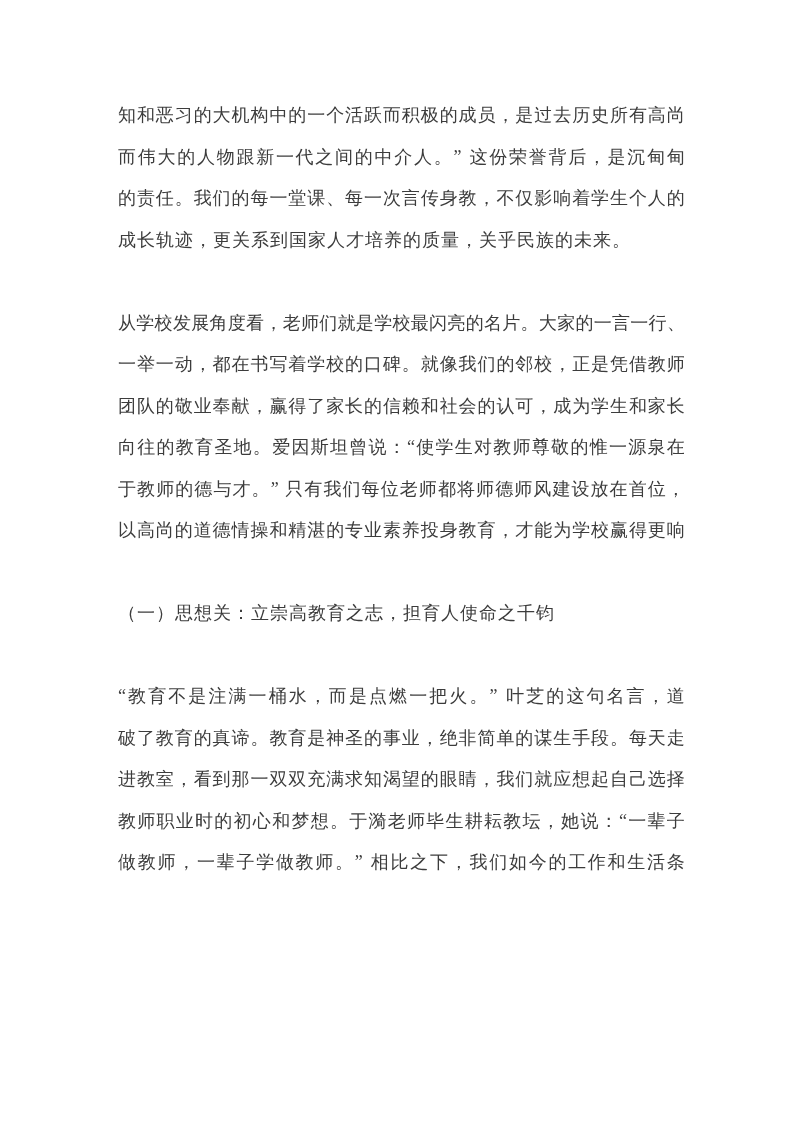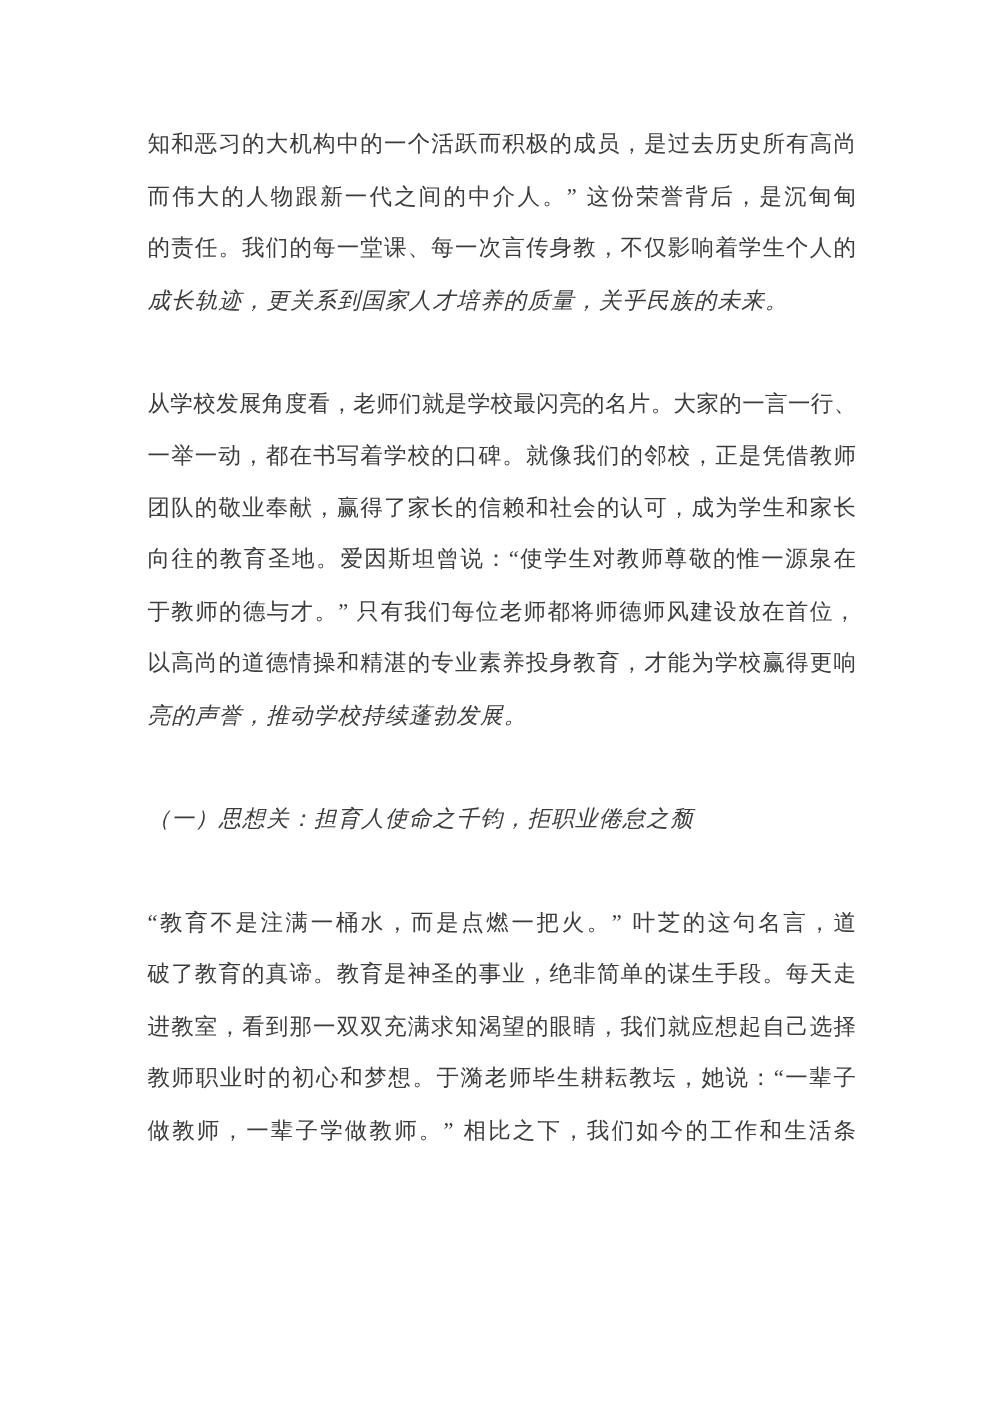--- a/index.html
+++ b/index.html
@@ -39,21 +39,20 @@
     display: flex;
     justify-content: space-between;
     align-items: center;
   }
   .jfull span {
     white-space: pre;
   }
   
   .line:not(.jfull) {
     letter-spacing: 1px;
-    font-style: italic;
   }
 </style>
 </head>
 <body>
 
 <div class="page">
   <div class="content">
 
     <div class="block">
       <div class="line jfull">
@@ -343,26 +342,25 @@
           <span>才</span>
           <span>能</span>
           <span>为</span>
           <span>学</span>
           <span>校</span>
           <span>赢</span>
           <span>得</span>
           <span>更</span>
           <span>响</span>
         </div>
-      <div class="line">亮的声誉，推动学校持续蓬勃发展。</div>
     </div>
 
 
     <div class="block">
-      <div class="line">（一）思想关：担育人使命之千钧，拒职业倦怠之颓</div>
+      <div class="line">（一）思想关：立崇高教育之志，担育人使命之千钧</div>
     </div>
 
     <div class="block">
       <div class="line jfull">
           <span>“</span>
           <span>教</span>
           <span>育</span>
           <span>不</span>
           <span>是</span>
           <span>注</span>

